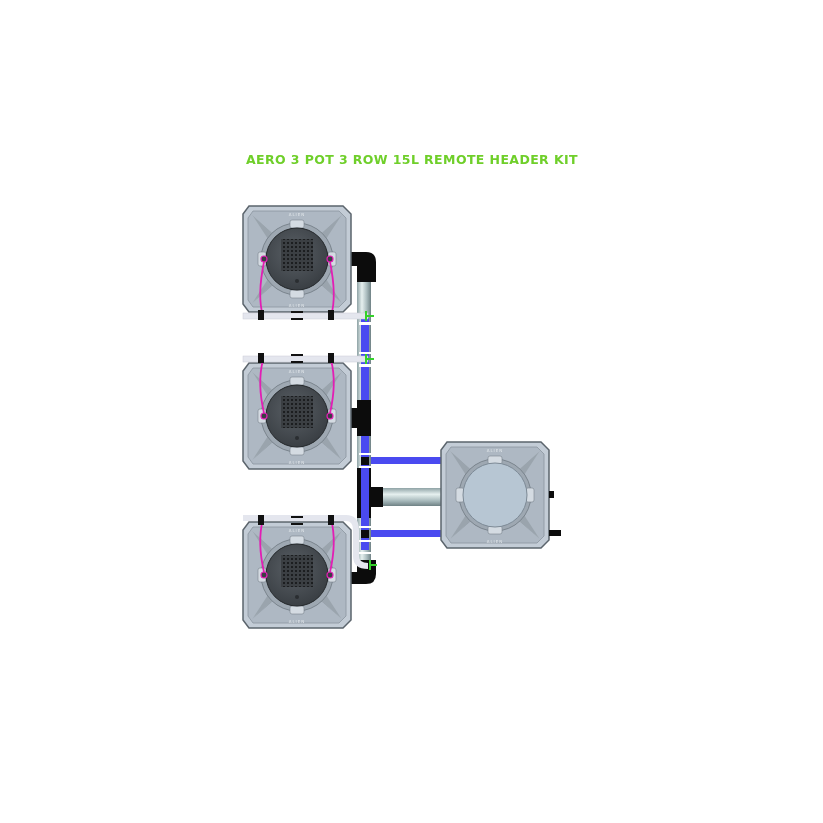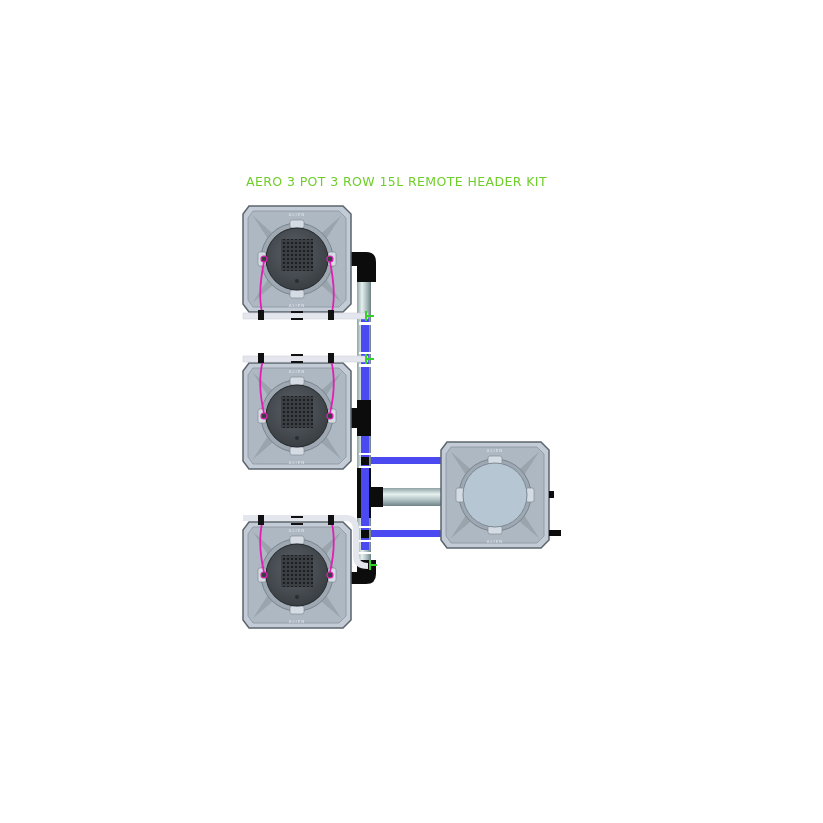--- a/index.html
+++ b/index.html
@@ -1,17 +1,17 @@
 <!DOCTYPE html>
 <html><head>
 <meta charset="utf-8">
 <style>
   html, body { margin:0; padding:0; background:#ffffff; }
   body { width:823px; height:823px; position:relative; overflow:hidden; font-family:"DejaVu Sans", sans-serif; }
-  .title { position:absolute; left:246px; top:174px; width:332px; text-align:left; color:#6fcf2a; font-family:"DejaVu Sans", sans-serif; font-size:12.5px; letter-spacing:0.4px; white-space:nowrap; }
+  .title { position:absolute; left:246px; top:152px; width:332px; text-align:left; color:#6fcf2a; font-family:"DejaVu Sans", sans-serif; font-size:12.5px; letter-spacing:0.4px; white-space:nowrap;font-weight:bold; }
   svg { position:absolute; left:0; top:0; }
 </style>
 </head>
 <body>
 
 <div class="title">AERO 3 POT 3 ROW 15L REMOTE HEADER KIT</div>
 
 <svg width="823" height="823" viewBox="0 0 823 823">
   <defs>
     <linearGradient id="pipeV" x1="0" x2="1" y1="0" y2="0">

